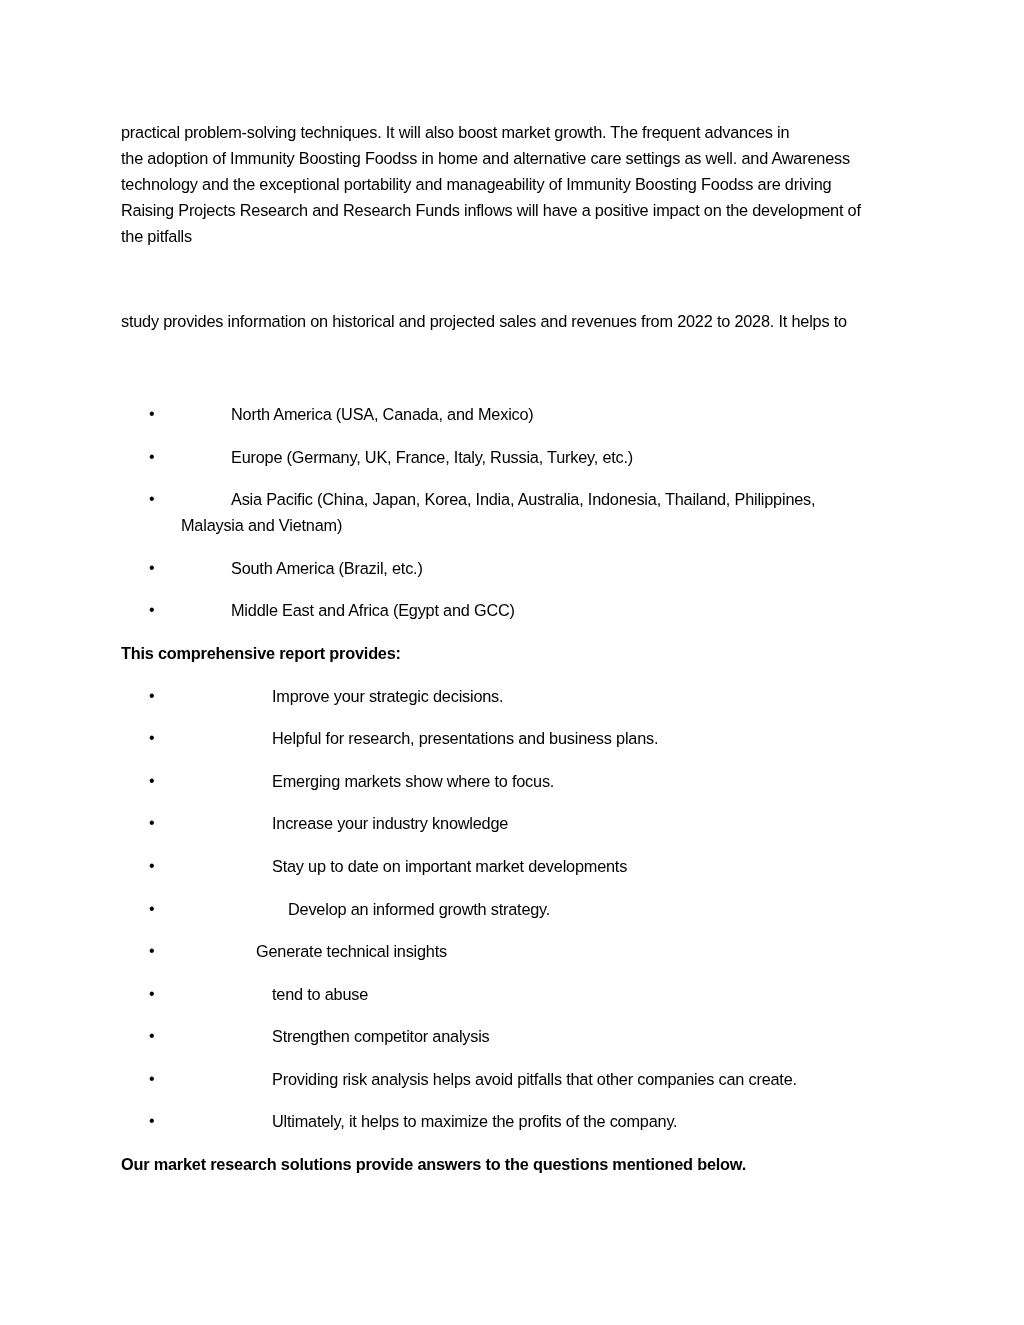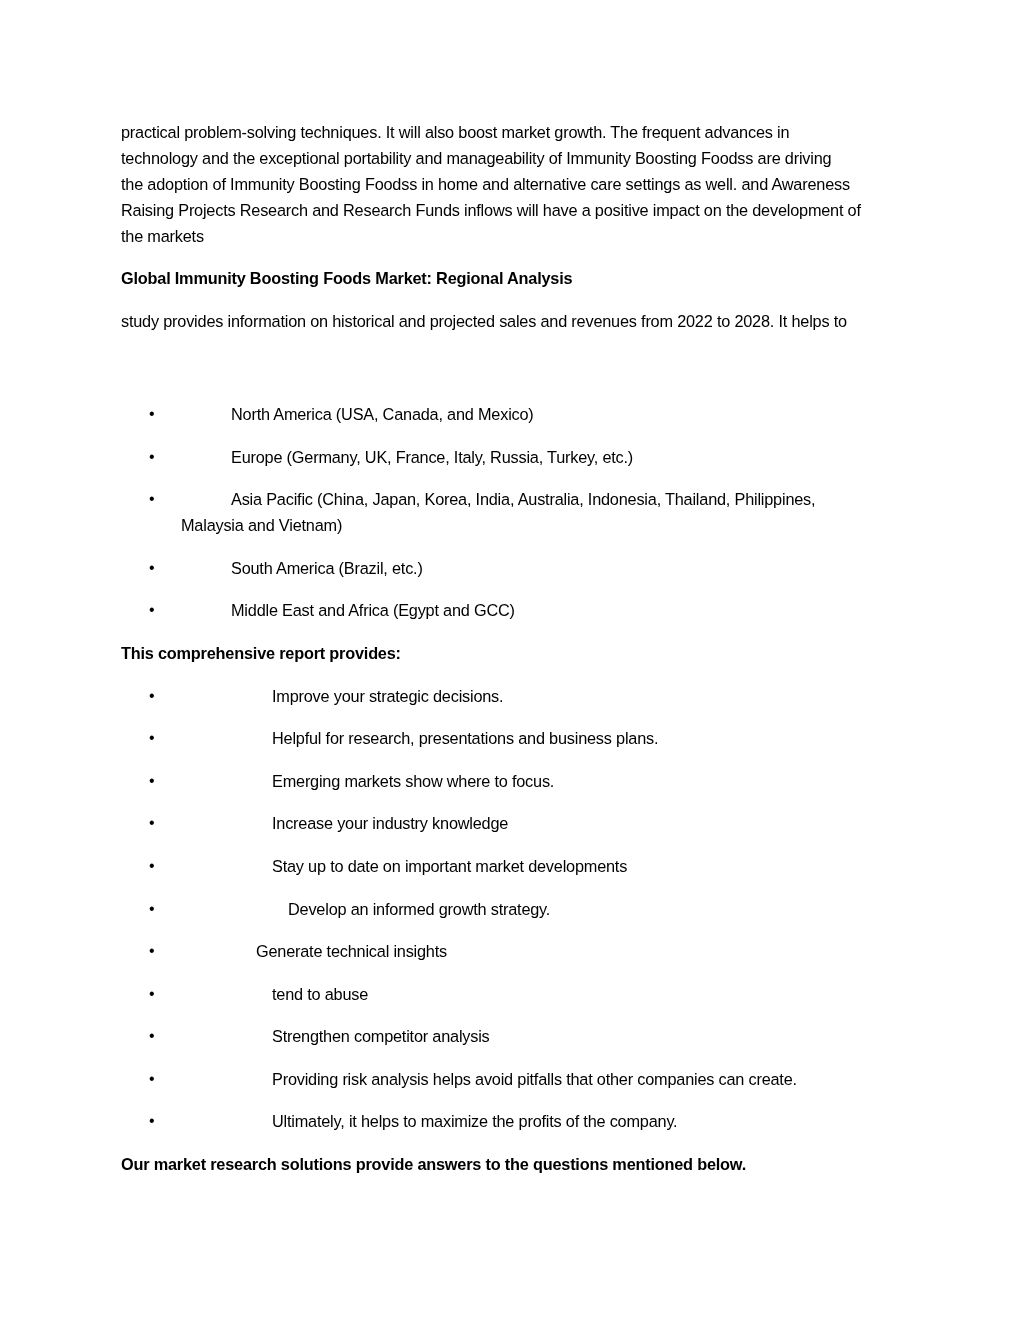--- a/index.html
+++ b/index.html
@@ -13,27 +13,26 @@
     .li-text { position: absolute; top: 0; white-space: nowrap; text-align: right; }
     .cont { position: absolute; left: 60px; top: 26px; white-space: nowrap; }
   </style>
 </head>
 <body>
 
 <div class="page">
 
   <div class="p" style="top:119px;">
     <div>practical problem-solving techniques. It will also boost market growth. The frequent advances in</div>
+    <div>the adoption of Immunity Boosting Foodss in home and alternative care settings as well. and Awareness</div>
     <div>technology and the exceptional portability and manageability of Immunity Boosting Foodss are driving</div>
-    <div>the adoption of Immunity Boosting Foodss in home and alternative care settings as well. and Awareness</div>
     <div>Raising Projects Research and Research Funds inflows will have a positive impact on the development of</div>
-    <div>the markets</div>
+    <div>the pitfalls</div>
   </div>
 
-  <div class="h" style="top:265px;">Global Immunity Boosting Foods Market: Regional Analysis</div>
 
   <div class="p" style="top:308px;">
     <div>study provides information on historical and projected sales and revenues from 2022 to 2028. It helps to</div>
   </div>
 
   <div>
     <div class="li" style="top:401px;">
       <span class="bullet">•</span>
       <span class="li-text" style="left:110px;">North America (USA, Canada, and Mexico)</span>
     </div>

